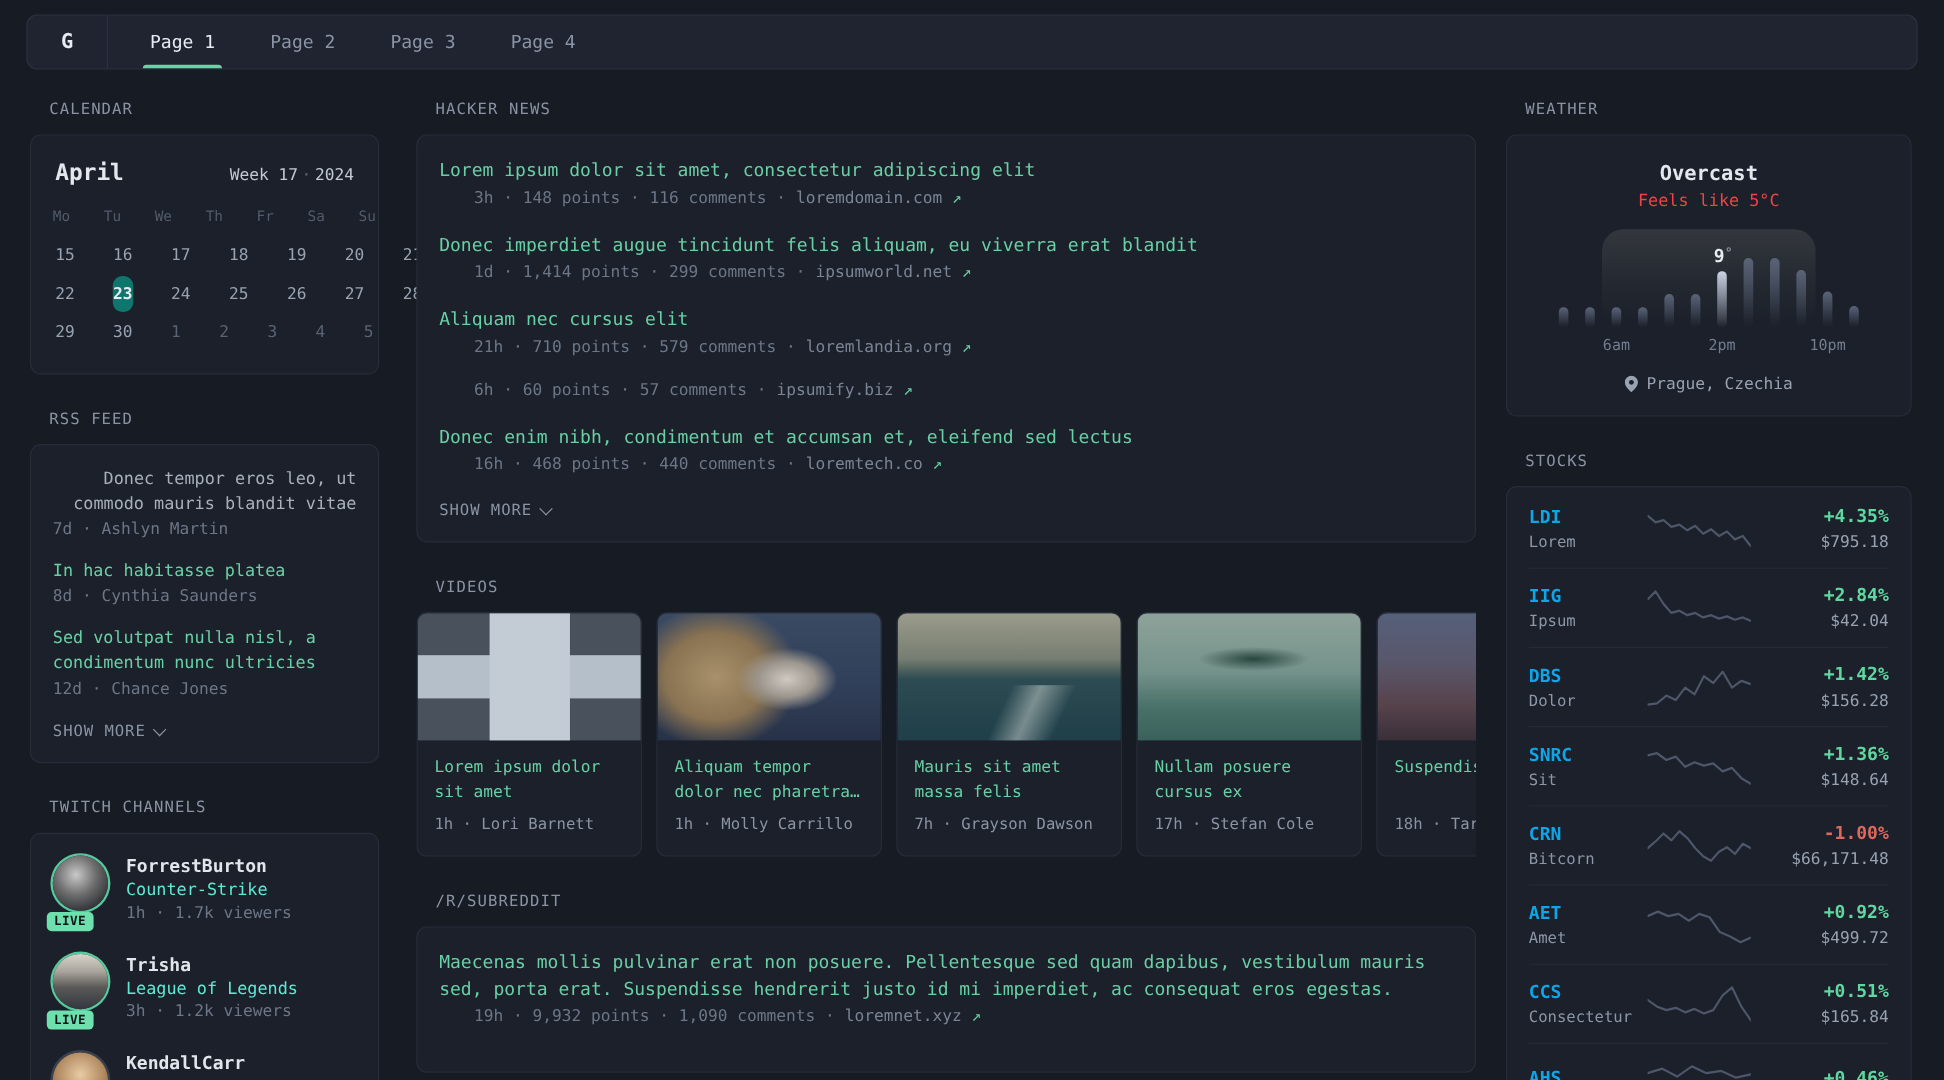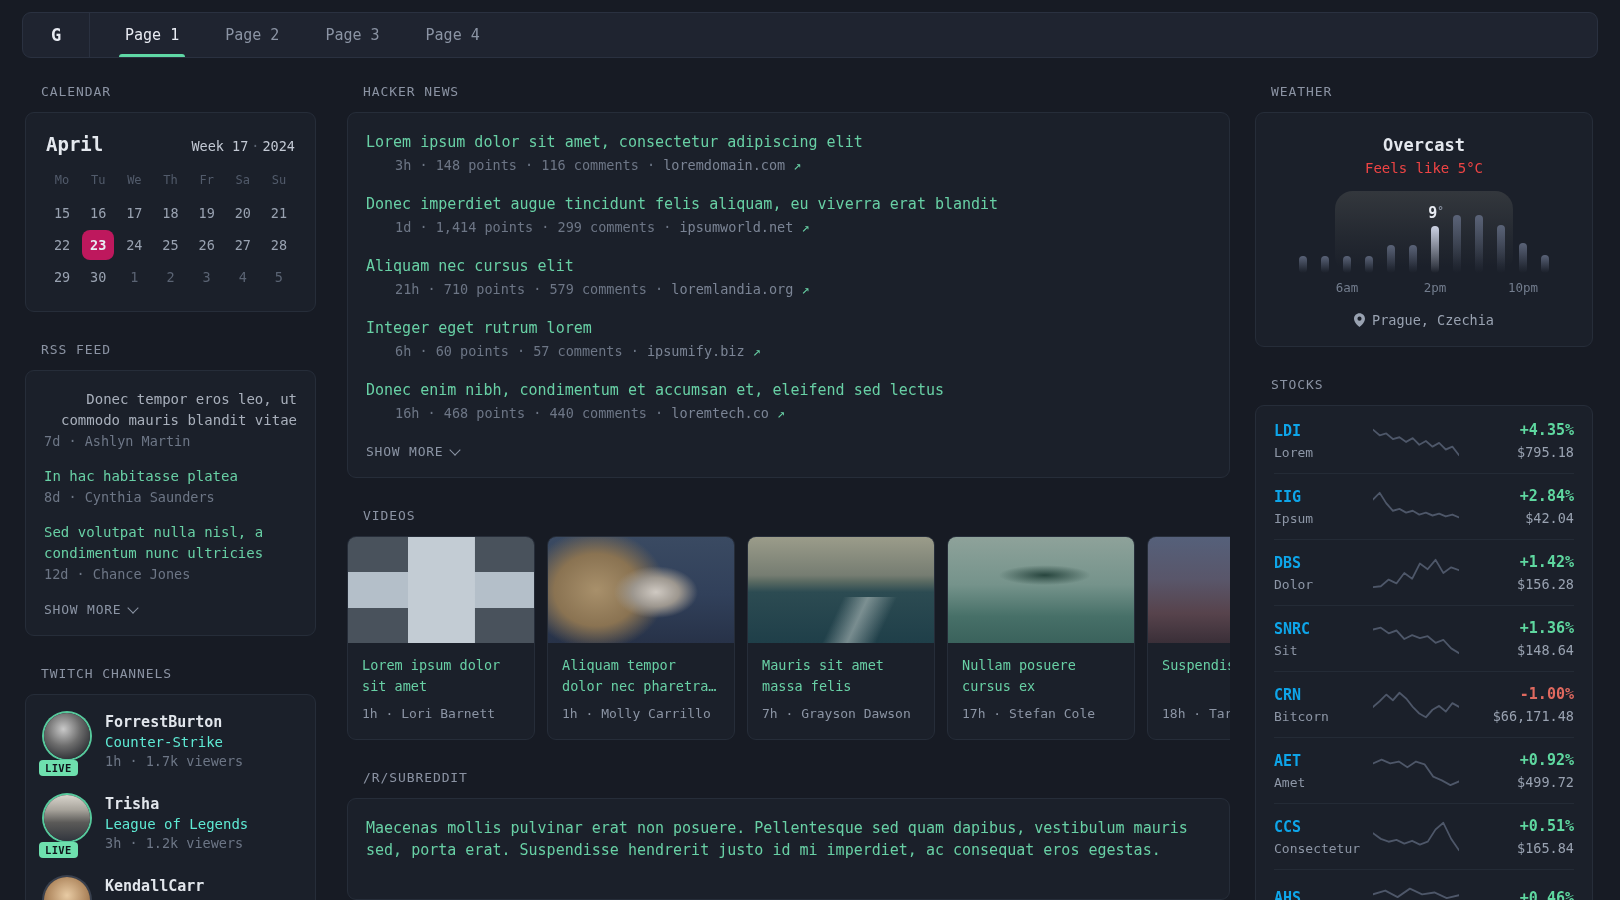--- a/index.html
+++ b/index.html
@@ -27,25 +27,25 @@
   .col-mid{width:883px;margin-right:25px;flex:none;}
   .col-right{width:338px;flex:none;}
   .widget{margin-bottom:30px;}
   .section-label{margin:0 0 13px 16px;font-size:13px;font-weight:500;letter-spacing:.07em;color:#8b93a3;}
   .card{background:#1b202a;border:1px solid #262d39;border-radius:9px;padding:18px;}
   
   .cal-head{display:flex;justify-content:space-between;align-items:baseline;padding:2px 2px 14px;}
   .cal-month{font-size:19px;font-weight:700;color:#e4e8ee;}
   .cal-meta{font-size:13.5px;color:#c3c9d4;}
   .cal-sep{color:#5a6372;padding:0 3px;}
-  .cal-row{display:grid;grid-template-columns:repeat(7,1fr);text-align:center;}
+  .cal-row{display:grid;grid-template-columns:repeat(7,1fr);text-align:left;gap:28px;}
   .cal-wd{color:#525b6b;font-size:12px;padding:4px 0 10px;}
   .cal-cell{height:30px;display:flex;align-items:center;justify-content:center;border-radius:8px;
     font-size:13.5px;color:#99a2b1;margin:1px 2px;}
-  .cal-cell.selected{background:#be185d;color:#e8ebf2;font-weight:700;}
+  .cal-cell.selected{background:#0f766e;color:#e8ebf2;font-weight:700;}
   .cal-cell.muted{color:#5a6373;}
   
   .feed-item{margin-bottom:17px;}
   .feed-title{font-size:14px;line-height:21px;color:#68d0a5;cursor:pointer;}
   .feed-title.read{color:#a9b0bc;text-align:right;}
   .feed-meta{font-size:13.5px;color:#6d7686;margin-top:2px;}
   .show-more{display:inline-flex;align-items:center;font-size:13px;letter-spacing:.06em;
     color:#8b94a4;cursor:pointer;margin-top:3px;}
   .chev{width:8px;height:8px;display:inline-block;border-right:1.5px solid currentColor;
     border-bottom:1.5px solid currentColor;transform:rotate(45deg);margin-left:8px;margin-top:-4px;}
@@ -270,21 +270,20 @@
         </div>
         <div class="hn-item">
           <div class="hn-title">Aliquam nec cursus elit</div>
           <div class="hn-meta">
             <span>21h · 710 points · 579 comments ·</span>
             <span class="hn-domain">loremlandia.org</span>
             <span class="hn-arrow">↗</span>
           </div>
         </div>
         <div class="hn-item">
-          <div class="hn-title">Integer eget rutrum lorem</div>
           <div class="hn-meta">
             <span>6h · 60 points · 57 comments ·</span>
             <span class="hn-domain">ipsumify.biz</span>
             <span class="hn-arrow">↗</span>
           </div>
         </div>
         <div class="hn-item">
           <div class="hn-title">Donec enim nibh, condimentum et accumsan et, eleifend sed lectus</div>
           <div class="hn-meta">
             <span>16h · 468 points · 440 comments ·</span>
@@ -338,20 +337,25 @@
           </div>
         </div>
       </div>
     </div>
 
     <div class="widget">
       <h2 class="section-label">/R/SUBREDDIT</h2>
       <div class="card">
         <div class="hn-item">
           <div class="hn-title">Maecenas mollis pulvinar erat non posuere. Pellentesque sed quam dapibus, vestibulum mauris sed, porta erat. Suspendisse hendrerit justo id mi imperdiet, ac consequat eros egestas.</div>
+          <div class="hn-meta">
+            <span>19h · 9,932 points · 1,090 comments ·</span>
+            <span class="hn-domain">loremnet.xyz</span>
+            <span class="hn-arrow">↗</span>
+          </div>
         </div>
       </div>
     </div>
 
   </section>
 
   <section class="col-right">
 
     <div class="widget">
       <h2 class="section-label">WEATHER</h2>

